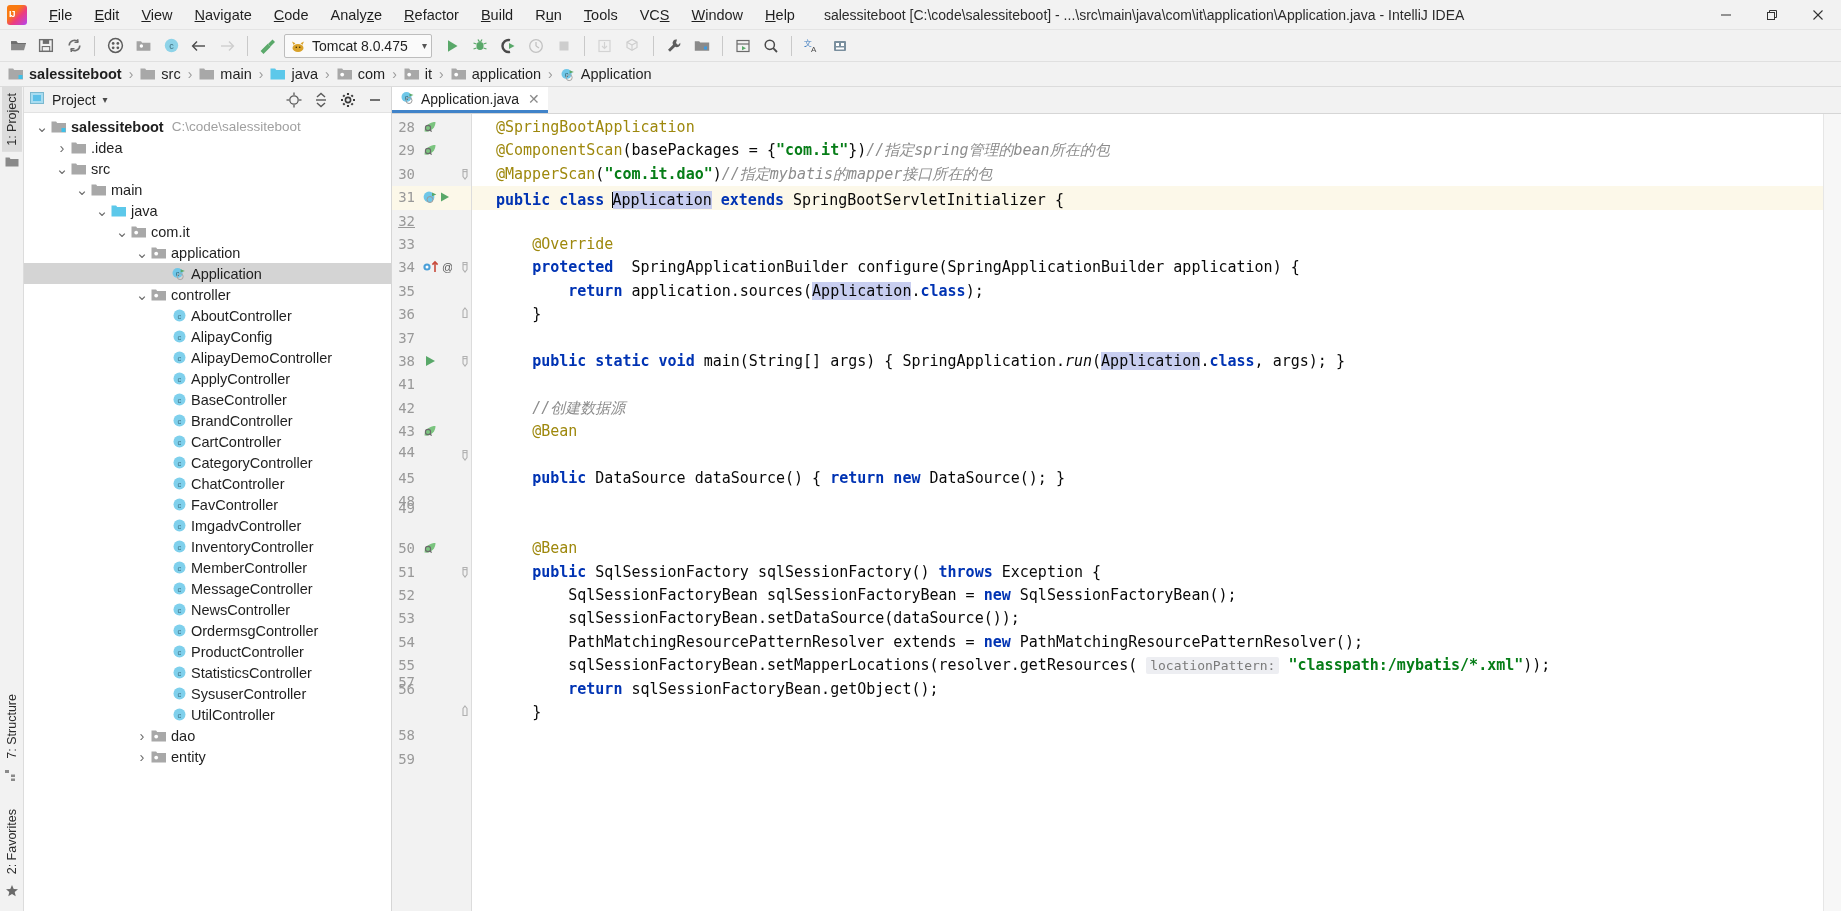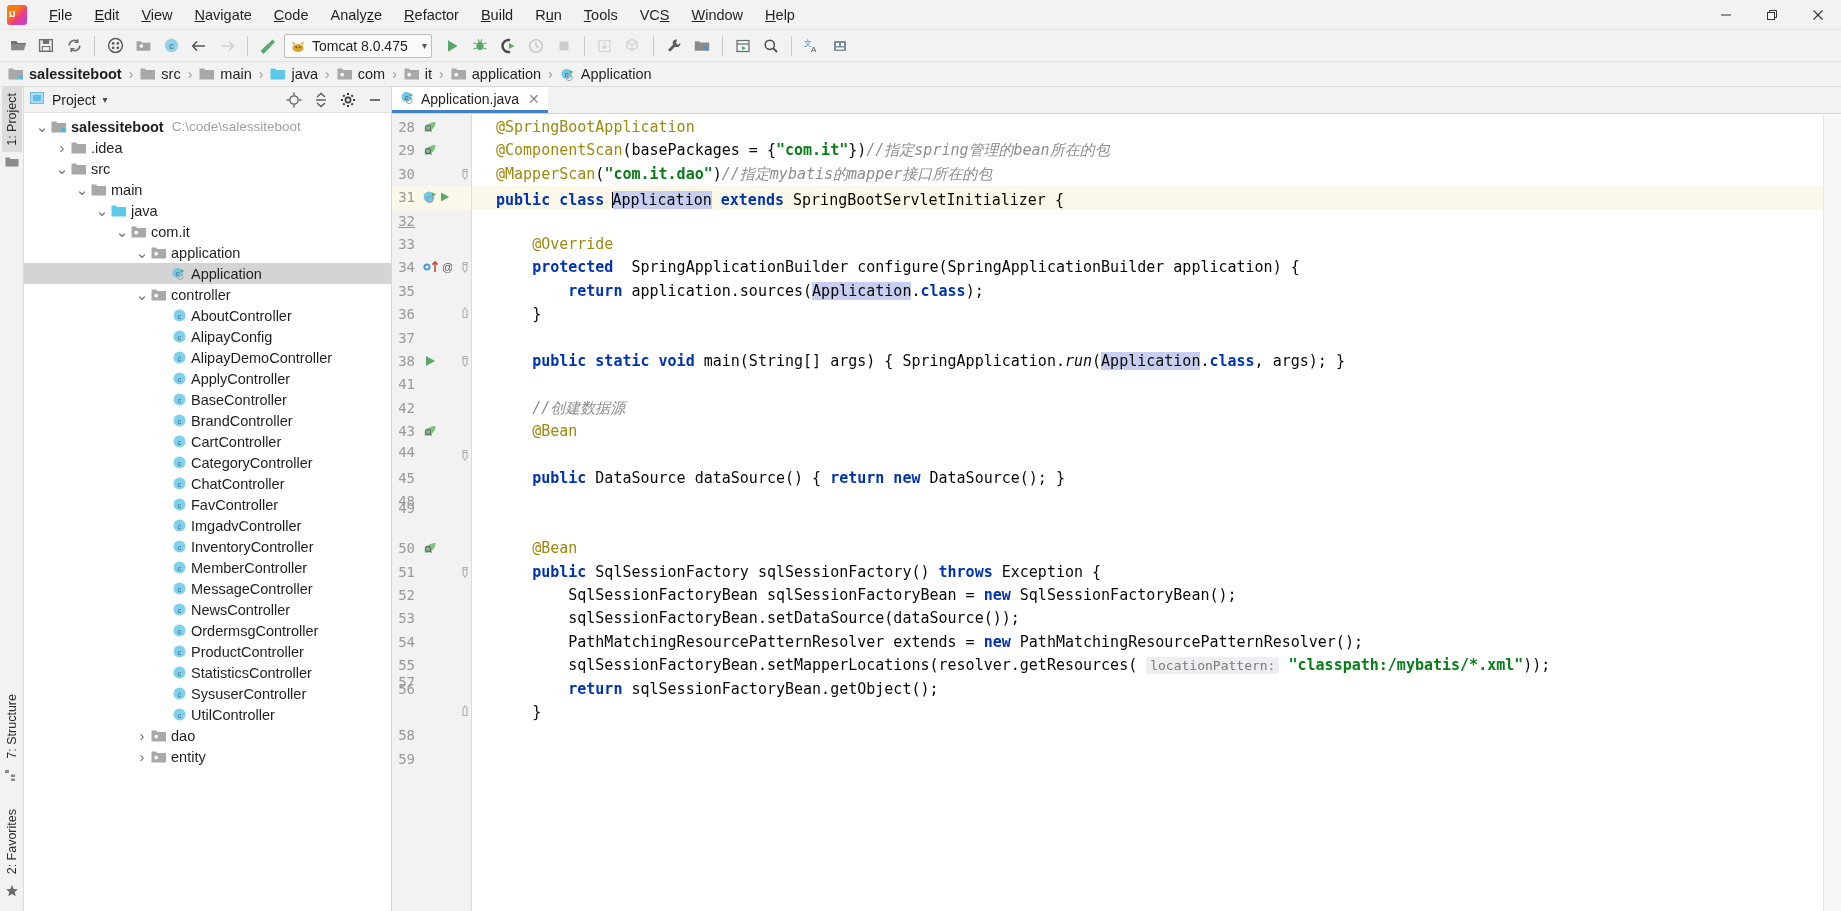--- a/index.html
+++ b/index.html
@@ -161,20 +161,21 @@
         <div class="menuitem"><span class="mn">C</span>ode</div>
         <div class="menuitem">Analy<span class="mn">z</span>e</div>
         <div class="menuitem"><span class="mn">R</span>efactor</div>
         <div class="menuitem"><span class="mn">B</span>uild</div>
         <div class="menuitem">R<span class="mn">u</span>n</div>
         <div class="menuitem"><span class="mn">T</span>ools</div>
         <div class="menuitem">VC<span class="mn">S</span></div>
         <div class="menuitem"><span class="mn">W</span>indow</div>
         <div class="menuitem"><span class="mn">H</span>elp</div>
       </div>
+    <div class="win-title">salessiteboot [C:\code\salessiteboot] - ...\src\main\java\com\it\application\Application.java - IntelliJ IDEA</div>
     <div class="win-controls">
       <div class="win-btn">
         <svg width="12" height="12" viewBox="0 0 12 12">
             <line x1="1" y1="6" x2="11" y2="6" stroke="#333" stroke-width="1"></line>
           </svg>
       </div>
       <div class="win-btn">
         <svg width="12" height="12" viewBox="0 0 12 12">
           <rect x="1.5" y="3.5" width="7" height="7" fill="none" stroke="#333" stroke-width="1"></rect>
           <polyline points="3.5,3.5 3.5,1.5 10.5,1.5 10.5,8.5 8.5,8.5" fill="none" stroke="#333" stroke-width="1"></polyline>

